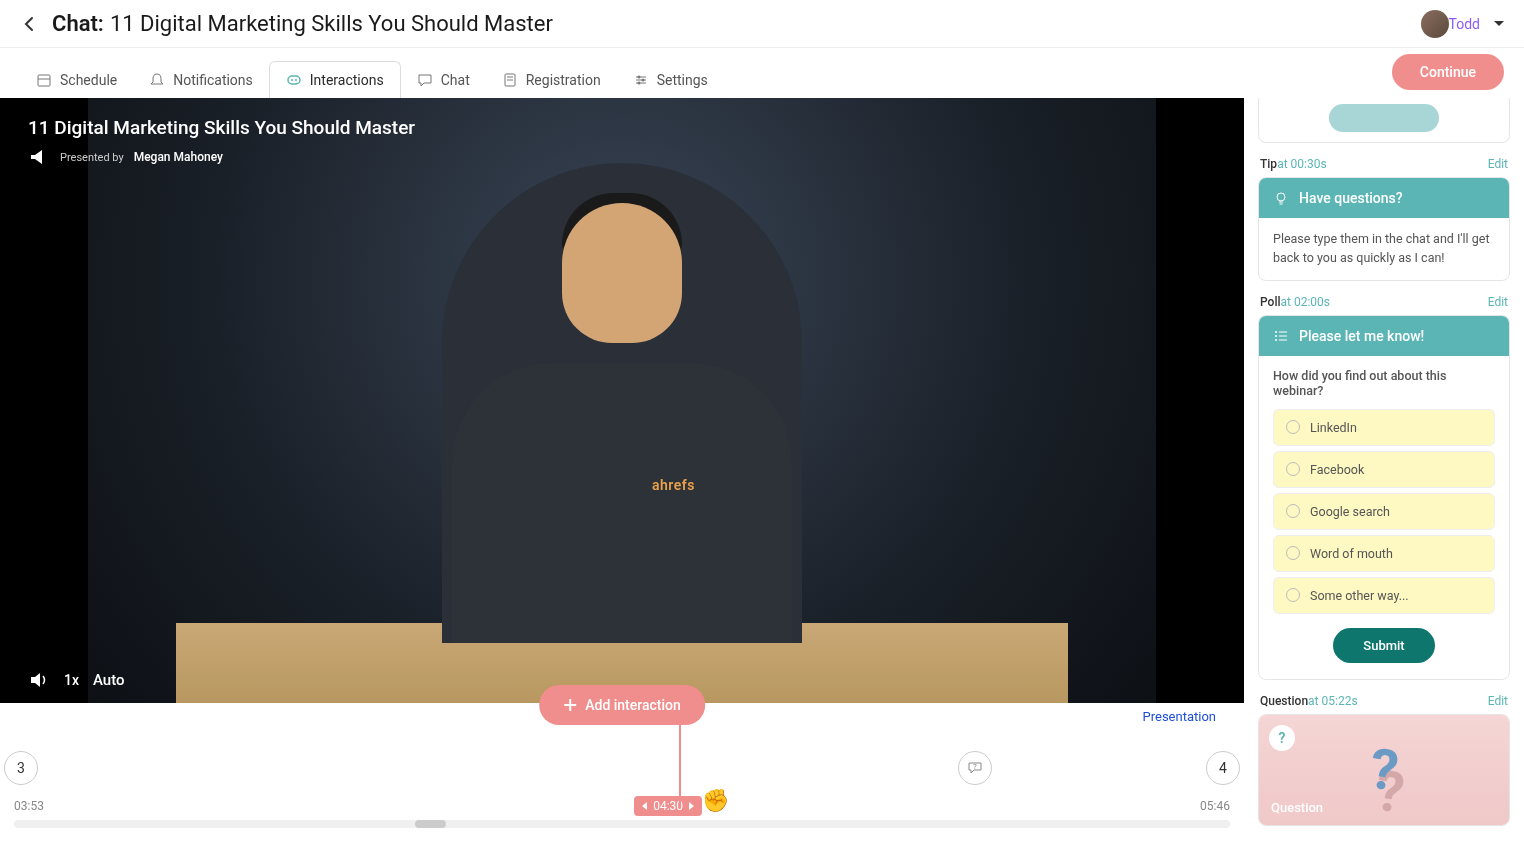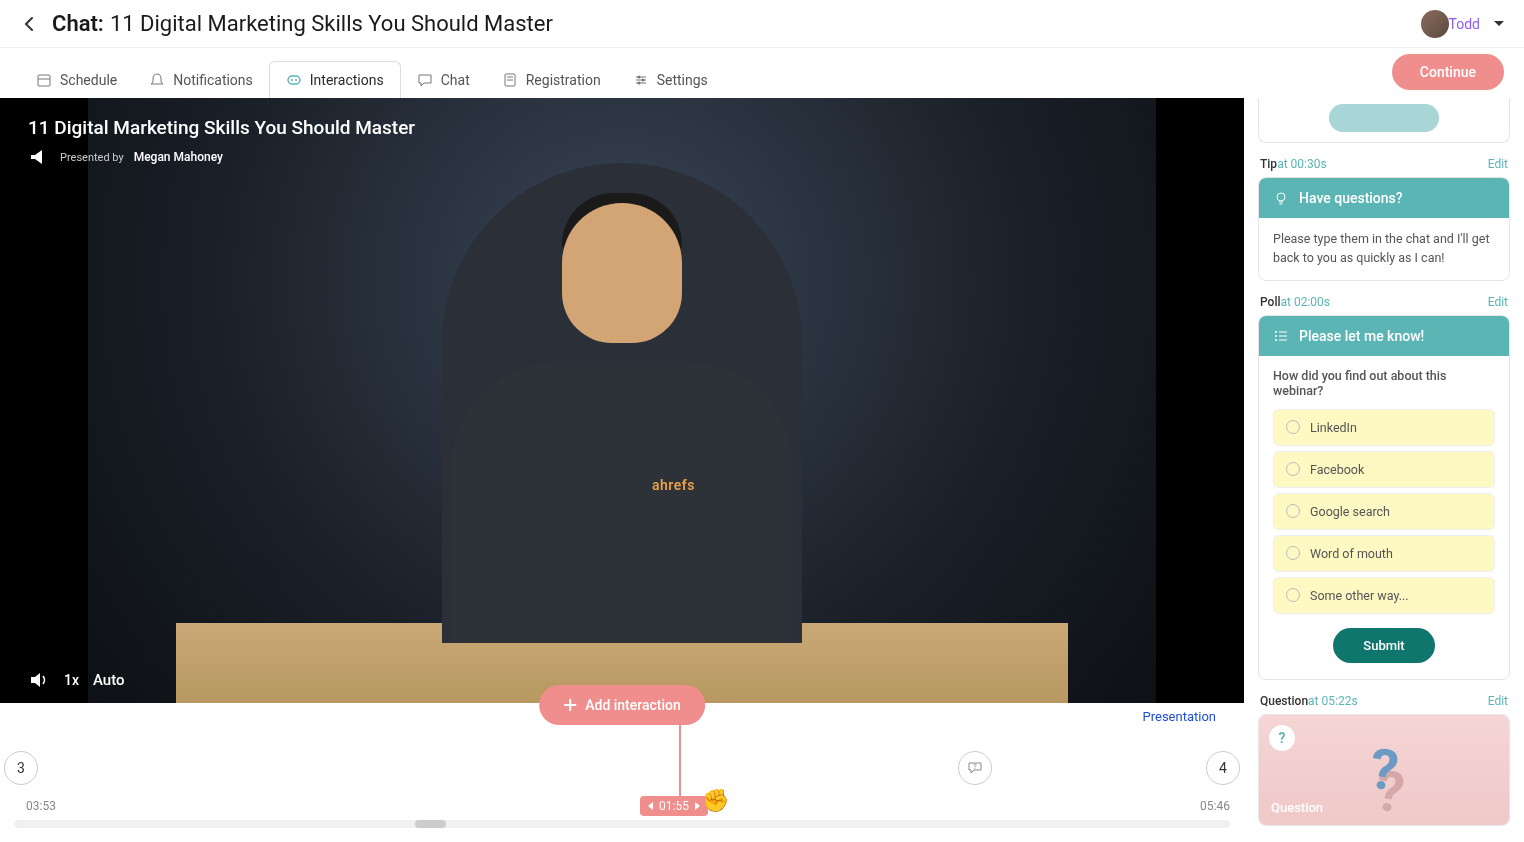--- a/index.html
+++ b/index.html
@@ -51,21 +51,21 @@
 .add-inter-btn { position: absolute; left: 50%; transform: translateX(-50%); top: -18px; background: #f08d8d; color: #fff; border: none; border-radius: 22px; padding: 12px 24px; font-size: 14px; font-weight: 500; cursor: pointer; display:flex; align-items:center; gap:8px; z-index:5;}
 .plus-ic { width:14px; height:14px; }
 
 
 .timeline-wrap { height: 139px; position: relative; background:#fff; }
 .timeline-label { position:absolute; right:28px; top:6px; font-size:13px; color:#1d4ed8;margin-left:44px;}
 .marker-3 { position:absolute; left:4px; top:48px; width:34px; height:34px; border-radius:50%; border:1px solid #ccc; background:#fff; display:flex; align-items:center; justify-content:center; font-size:14px; color:#333; cursor:pointer;}
 .marker-4 { position:absolute; right:4px; top:48px; width:34px; height:34px; border-radius:50%; border:1px solid #ccc; background:#fff; display:flex; align-items:center; justify-content:center; font-size:14px; color:#333; cursor:pointer;}
 .marker-q { position:absolute; left:77%; top:48px; width:34px; height:34px; border-radius:50%; border:1px solid #ccc; background:#fff; display:flex; align-items:center; justify-content:center; cursor:pointer;}
 .playhead-line { position:absolute; left:54.6%; top:0; width:2px; height:100px; background:#f08d8d; z-index:3;}
-.time-track { position:absolute; left:26px; right:14px; top:96px; height:14px; }
+.time-track { position:absolute; left:14px; right:14px; top:96px; height:14px; }
 .time-start { position:absolute; left:0; top:0; font-size:12px; color:#888;}
 .time-end { position:absolute; right:0; top:0; font-size:12px; color:#888;}
 .time-pill { position:absolute; left:51%; top:-3px; background:#f08d8d; color:#fff; border-radius:4px; padding:3px 8px; font-size:12px; display:flex; align-items:center; gap:6px; cursor:grab;}
 .tri-l { width:0; height:0; border-top:4px solid transparent; border-bottom:4px solid transparent; border-right:5px solid #fff;}
 .tri-r { width:0; height:0; border-top:4px solid transparent; border-bottom:4px solid transparent; border-left:5px solid #fff;}
 .grab-cursor { position:absolute; left:56.5%; top:85px; font-size:22px; z-index:6; pointer-events:none;}
 .scrollbar-track { position:absolute; left:14px; right:14px; bottom:14px; height:8px; background:#f0f0f0; border-radius:4px;}
 .scrollbar-thumb { position:absolute; left:33%; width:2.5%; height:8px; background:#ccc; border-radius:4px; cursor:pointer;}
 
 
@@ -226,21 +226,21 @@
             <path d="M2 3 h12 v7 h-7 l-3 3 v-3 h-2 z" stroke="#888" fill="none"></path>
             <text x="8" y="9" font-size="8" fill="#888" text-anchor="middle">?</text>
           </svg>
       </div>
       <div class="marker-4">4</div>
       <div class="time-track">
         <span class="time-start">03:53</span>
         <span class="time-end">05:46</span>
         <div class="time-pill">
           <span class="tri-l"></span>
-          <span>01:55</span>
+          <span>04:30</span>
           <span class="tri-r"></span>
         </div>
       </div>
       <div class="grab-cursor">✊</div>
       <div class="scrollbar-track">
         <div class="scrollbar-thumb"></div>
       </div>
     </div>
   </div>
 

